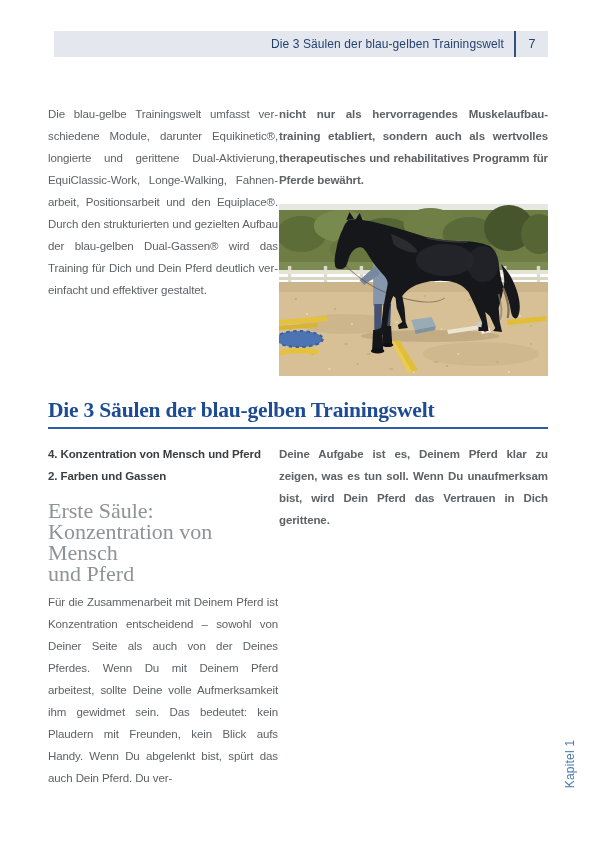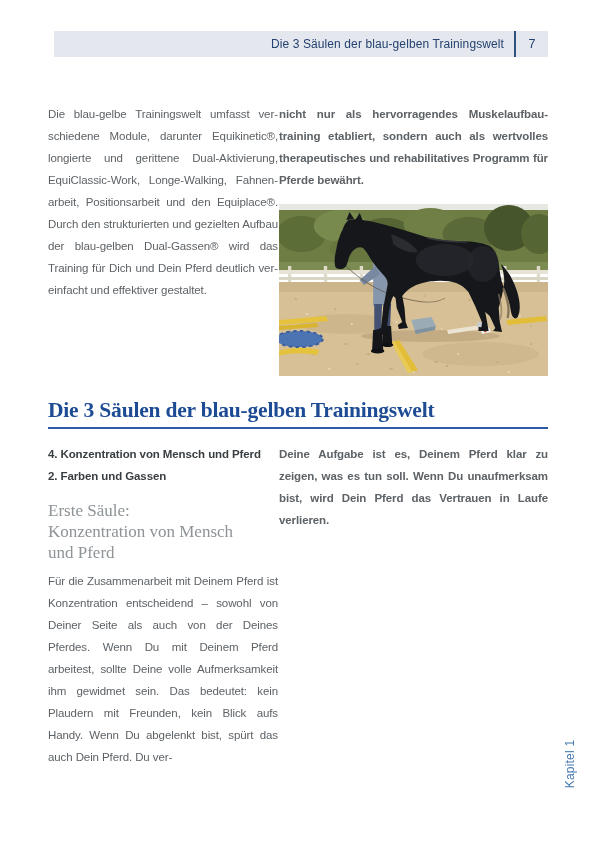--- a/index.html
+++ b/index.html
@@ -81,21 +81,21 @@
     font-weight:bold;
     line-height:22px;
     color:#393e42;
     letter-spacing:-0.1px;
   }
   
   h2.subheading{
     margin:13px 0 7px 0;
     font-family:"Liberation Serif","DejaVu Serif",serif;
     font-weight:normal;
-    font-size:17px;
+    font-size:22px;
     line-height:21px;
     color:#8d9396;
     white-space:pre-line;
   }
   
   .chapter-tab{
     position:absolute;
     left:534px;top:757px;
     width:72px;height:14px;
     transform:rotate(-90deg);
@@ -255,19 +255,19 @@
       <div class="pillars">
         <div class="pillar">4. Konzentration von Mensch und Pferd</div>
         <div class="pillar">2. Farben und Gassen</div>
       </div>
       <h2 class="subheading">Erste Säule:
 Konzentration von Mensch
 und Pferd</h2>
       <p class="body last">Für die Zusammenarbeit mit Deinem Pferd ist Konzentration entscheidend – sowohl von Deiner Seite als auch von der Deines Pferdes. Wenn Du mit Deinem Pferd arbeitest, sollte Deine volle Aufmerksamkeit ihm gewidmet sein. Das bedeutet: kein Plaudern mit Freun­den, kein Blick aufs Handy. Wenn Du abge­lenkt bist, spürt das auch Dein Pferd. Du ver-</p>
     </div>
     <div class="col-right">
-      <p class="body tight">Deine Aufgabe ist es, Deinem Pferd klar zu zeigen, was es tun soll. Wenn Du unaufmerk­sam bist, wird Dein Pferd das Vertrauen in Laufe verlieren.</p>
+      <p class="body tight">Deine Aufgabe ist es, Deinem Pferd klar zu zeigen, was es tun soll. Wenn Du unaufmerk­sam bist, wird Dein Pferd das Vertrauen in Dich gerittene.</p>
     </div>
   </div>
 
   <div class="chapter-tab">Kapitel 1</div>
 
 </div>
 
 </body></html>

